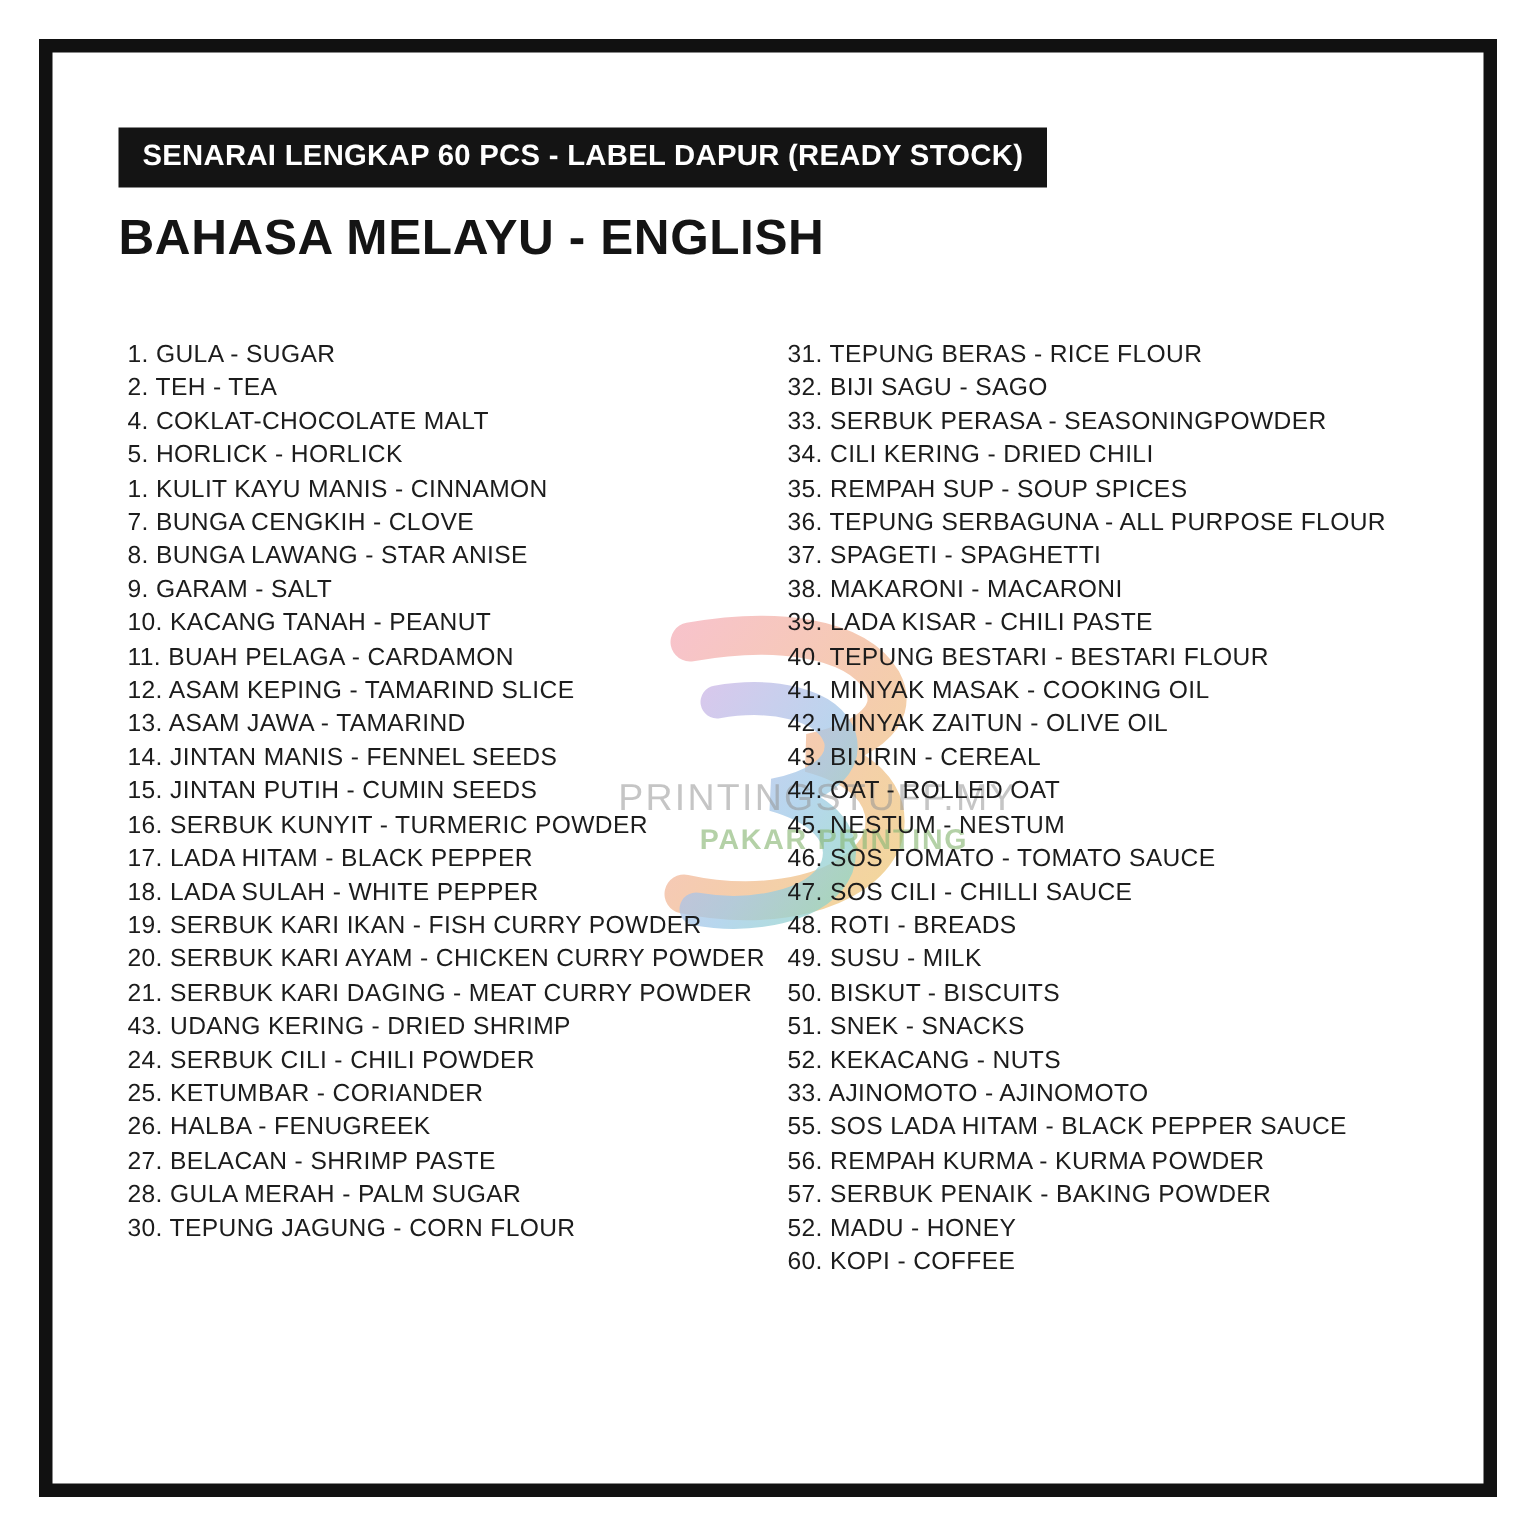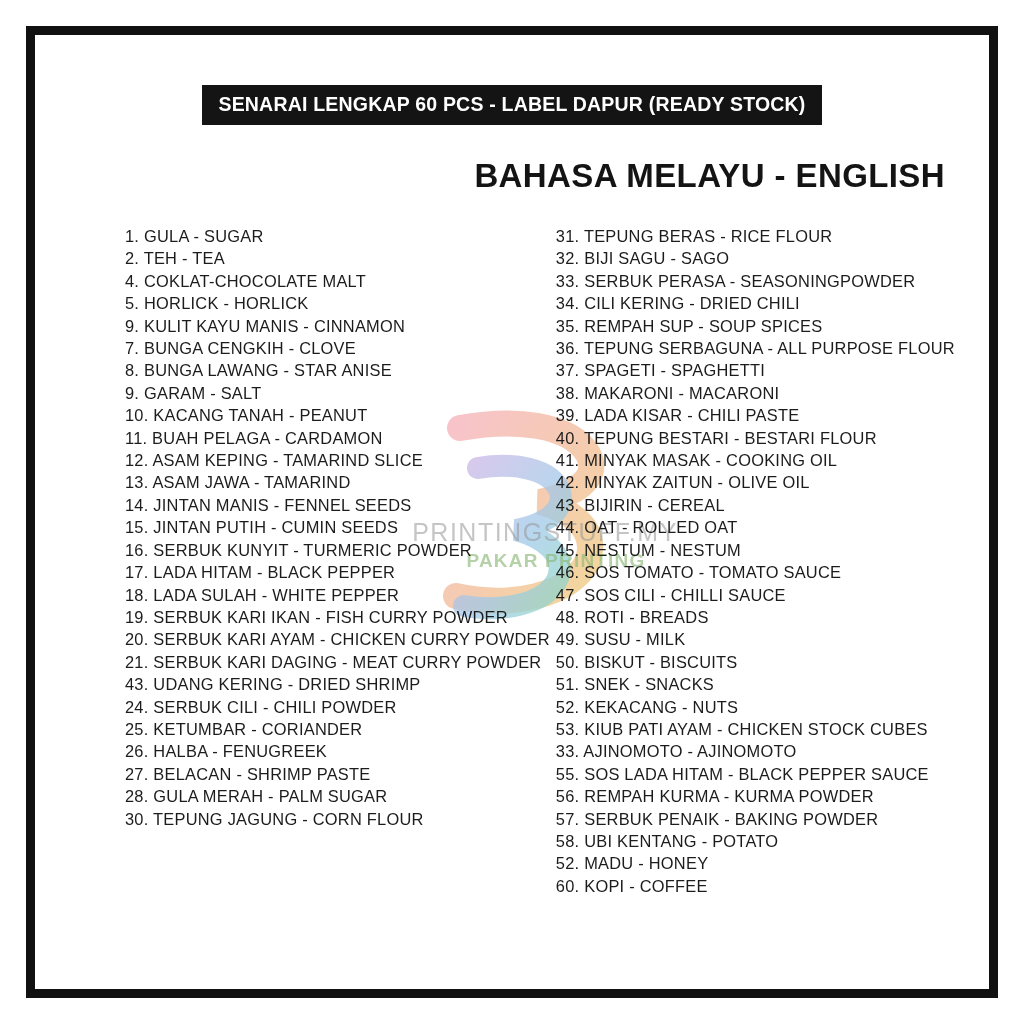--- a/index.html
+++ b/index.html
@@ -25,54 +25,54 @@
     box-sizing: border-box;
   }
   .inner {
     position: absolute;
     inset: 0;
     padding: 34px 44px 20px 44px;
     box-sizing: border-box;
   }
   .ribbon-row {
     display: flex;
-    justify-content: center;
+    justify-content: flex-start;
     margin-top: 16px;
   }
   .ribbon {
     background: #141414;
     color: #ffffff;
     font-size: 19.5px;
     font-weight: bold;
     letter-spacing: 0.2px;
     padding: 8px 16px 9px 16px;
     white-space: nowrap;
   }
   .subtitle {
-    text-align: right;
+    text-align: left;
     font-size: 33px;
     font-weight: bold;
     letter-spacing: 0.4px;
     color: #141414;
-    margin-top: 32px;
+    margin-top: 14px;
   }
   .columns {
     position: absolute;
     left: 44px;
     right: 30px;
     top: 190px;
     display: flex;
     gap: 0px;
     z-index: 3;
   }
   .col {
     width: 50%;
     box-sizing: border-box;
   }
-  .col.left { padding-left: 6px; margin-left: 40px; }
+  .col.left { padding-left: 6px; }
   .col.right { padding-left: 6px; }
   .item {
     font-size: 16.4px;
     line-height: 22.4px;
     letter-spacing: 0.25px;
     color: #1c1c1c;
     white-space: nowrap;
   }
   .watermark {
     position: absolute;
@@ -139,21 +139,21 @@
       <div class="wm-text">PRINTINGSTUFF.MY</div>
       <div class="wm-text2">PAKAR PRINTING</div>
     </div>
 
     <div class="columns">
       <div class="col left">
         <div class="item">1. GULA - SUGAR</div>
         <div class="item">2. TEH - TEA</div>
         <div class="item">4. COKLAT-CHOCOLATE MALT</div>
         <div class="item">5. HORLICK - HORLICK</div>
-        <div class="item">9. KULIT KAYU MANIS - CINNAMON</div>
+        <div class="item">1. KULIT KAYU MANIS - CINNAMON</div>
         <div class="item">7. BUNGA CENGKIH - CLOVE</div>
         <div class="item">8. BUNGA LAWANG - STAR ANISE</div>
         <div class="item">9. GARAM - SALT</div>
         <div class="item">10. KACANG TANAH - PEANUT</div>
         <div class="item">11. BUAH PELAGA - CARDAMON</div>
         <div class="item">12. ASAM KEPING - TAMARIND SLICE</div>
         <div class="item">13. ASAM JAWA - TAMARIND</div>
         <div class="item">14. JINTAN MANIS - FENNEL SEEDS</div>
         <div class="item">15. JINTAN PUTIH - CUMIN SEEDS</div>
         <div class="item">16. SERBUK KUNYIT - TURMERIC POWDER</div>
@@ -186,25 +186,23 @@
         <div class="item">43. BIJIRIN - CEREAL</div>
         <div class="item">44. OAT - ROLLED OAT</div>
         <div class="item">45. NESTUM - NESTUM</div>
         <div class="item">46. SOS TOMATO - TOMATO SAUCE</div>
         <div class="item">47. SOS CILI - CHILLI SAUCE</div>
         <div class="item">48. ROTI - BREADS</div>
         <div class="item">49. SUSU - MILK</div>
         <div class="item">50. BISKUT - BISCUITS</div>
         <div class="item">51. SNEK - SNACKS</div>
         <div class="item">52. KEKACANG - NUTS</div>
-        <div class="item">53. KIUB PATI AYAM - CHICKEN STOCK CUBES</div>
         <div class="item">33. AJINOMOTO - AJINOMOTO</div>
         <div class="item">55. SOS LADA HITAM - BLACK PEPPER SAUCE</div>
         <div class="item">56. REMPAH KURMA - KURMA POWDER</div>
         <div class="item">57. SERBUK PENAIK - BAKING POWDER</div>
-        <div class="item">58. UBI KENTANG - POTATO</div>
         <div class="item">52. MADU - HONEY</div>
         <div class="item">60. KOPI - COFFEE</div>
       </div>
     </div>
 
   </div>
 </div>
 
 </body></html>

